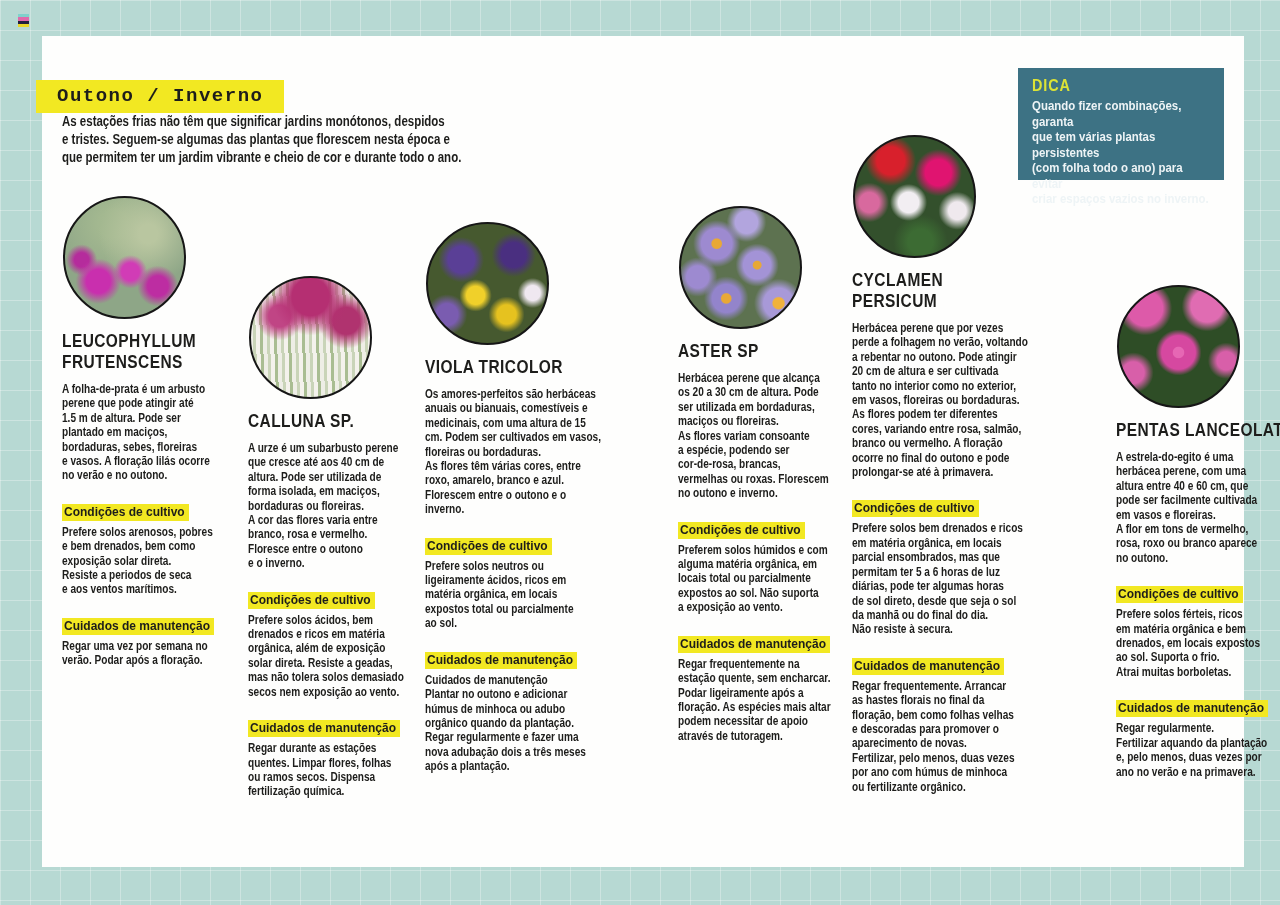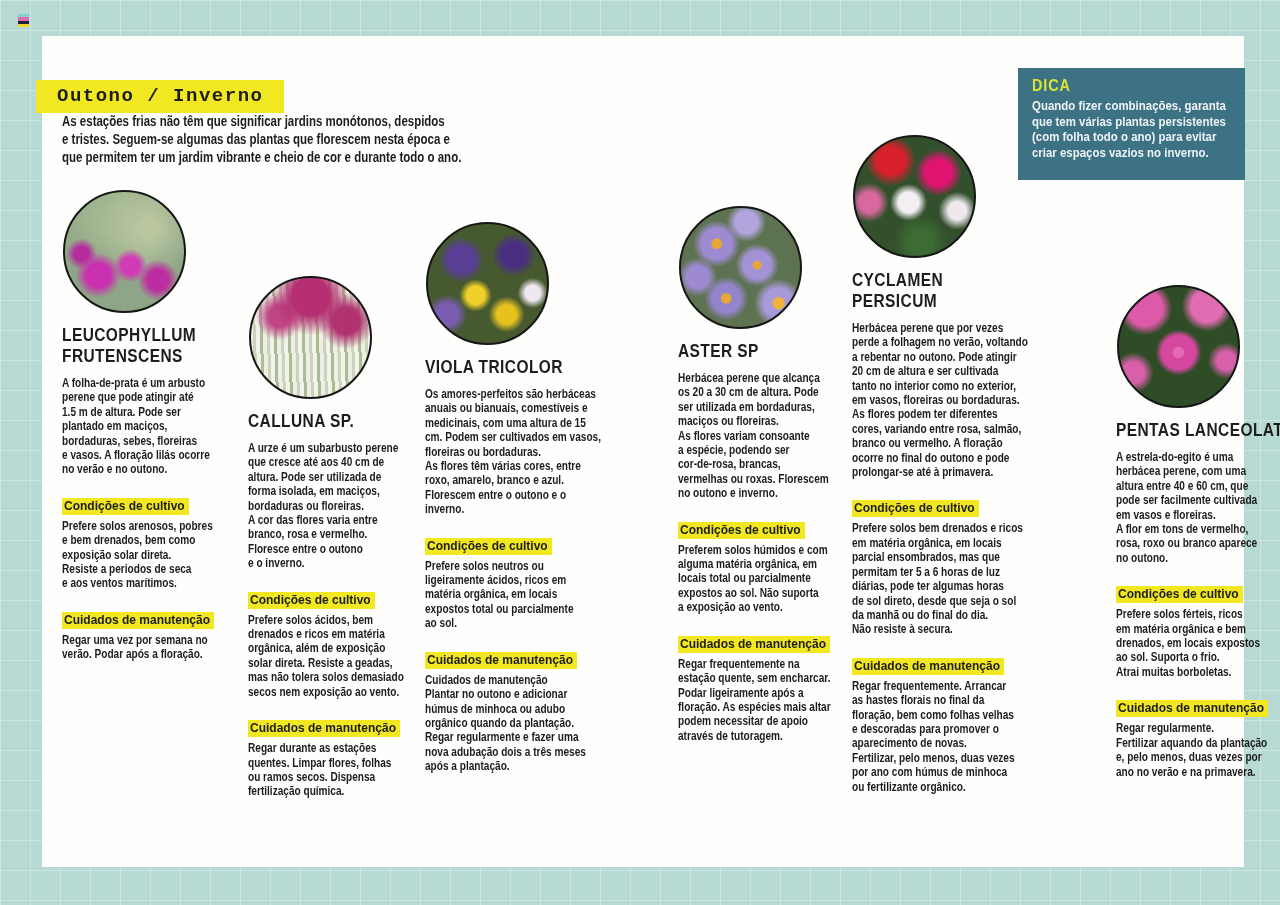--- a/index.html
+++ b/index.html
@@ -39,36 +39,36 @@
 
   .intro{
     position:absolute;left:62px;top:112px;margin:0;
     width:540px;
     font-size:14px;line-height:18px;font-weight:bold;
     white-space:pre-line;
     transform:scaleX(.82);transform-origin:0 0;
   }
 
   .tip{
-    position:absolute;left:1018px;top:68px;width:227px;height:112px;
+    position:absolute;left:1018px;top:68px;width:206px;height:112px;
     box-sizing:border-box;background:#3d7284;
     padding:9px 14px 25px;
   }
   .tip-label{
     color:#dce335;font-weight:bold;font-size:16px;letter-spacing:1px;
     margin-bottom:3px;transform:scaleX(.9);transform-origin:0 0;
   }
   .tip-text{
     margin:0;color:#eef4f6;font-weight:bold;
     font-size:13px;line-height:15.5px;white-space:pre-line;
     width:114%;transform:scaleX(.88);transform-origin:0 0;
   }
 
   .plant{position:absolute;width:182px;}
-  .p1{left:62px;top:190px;}
+  .p1{left:62px;top:196px;}
   .p2{left:248px;top:276px;}
   .p3{left:425px;top:222px;}
   .p4{left:678px;top:206px;}
   .p5{left:852px;top:135px;}
   .p6{left:1072px;top:285px;margin-left:44px;}
 
   .photo{
     width:119px;height:119px;border-radius:50%;
     border:2px solid #161616;margin:0 0 12px 1px;
   }

